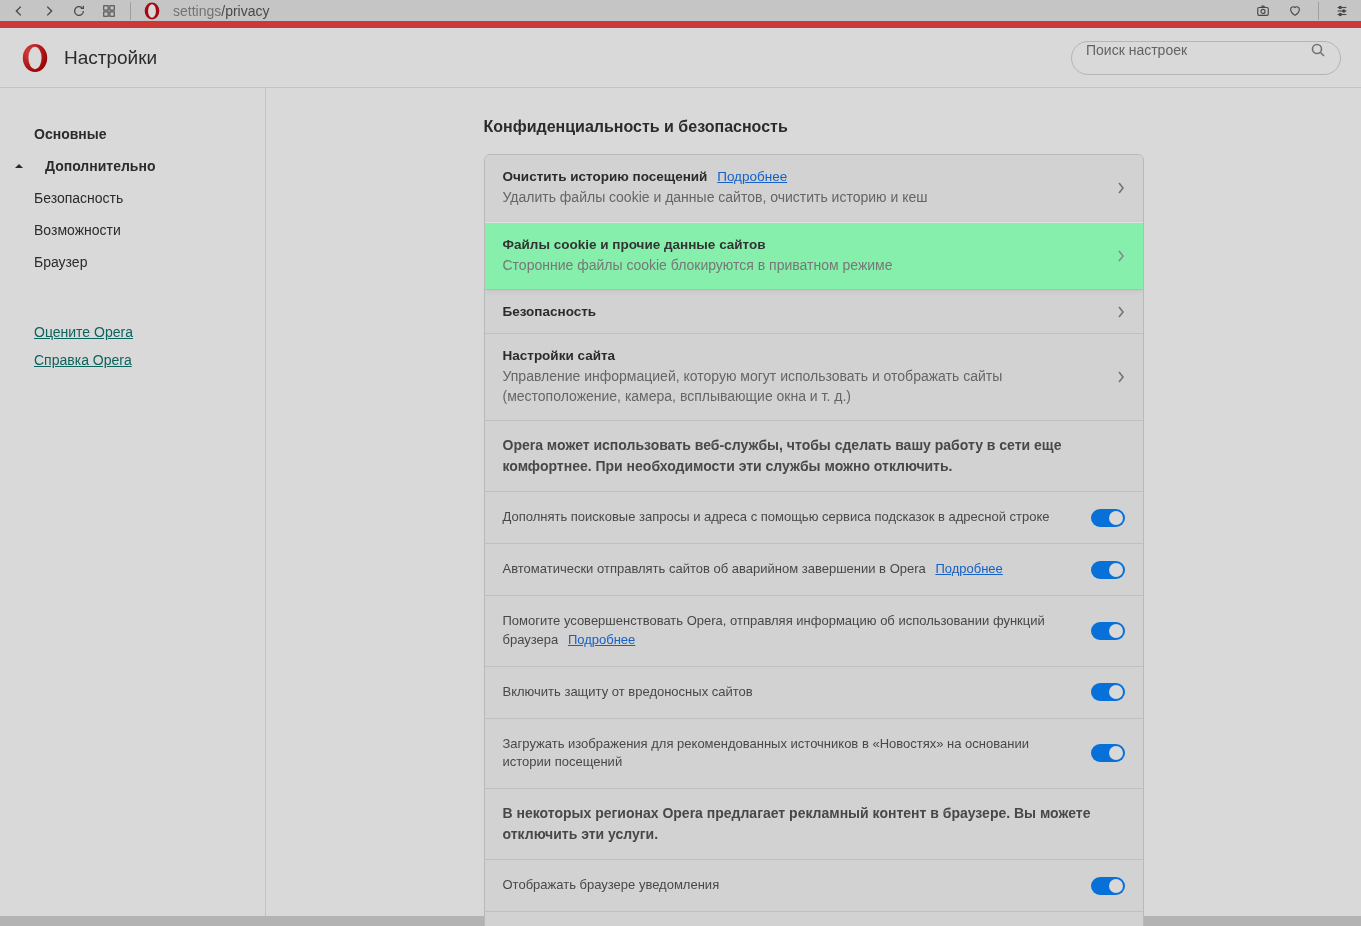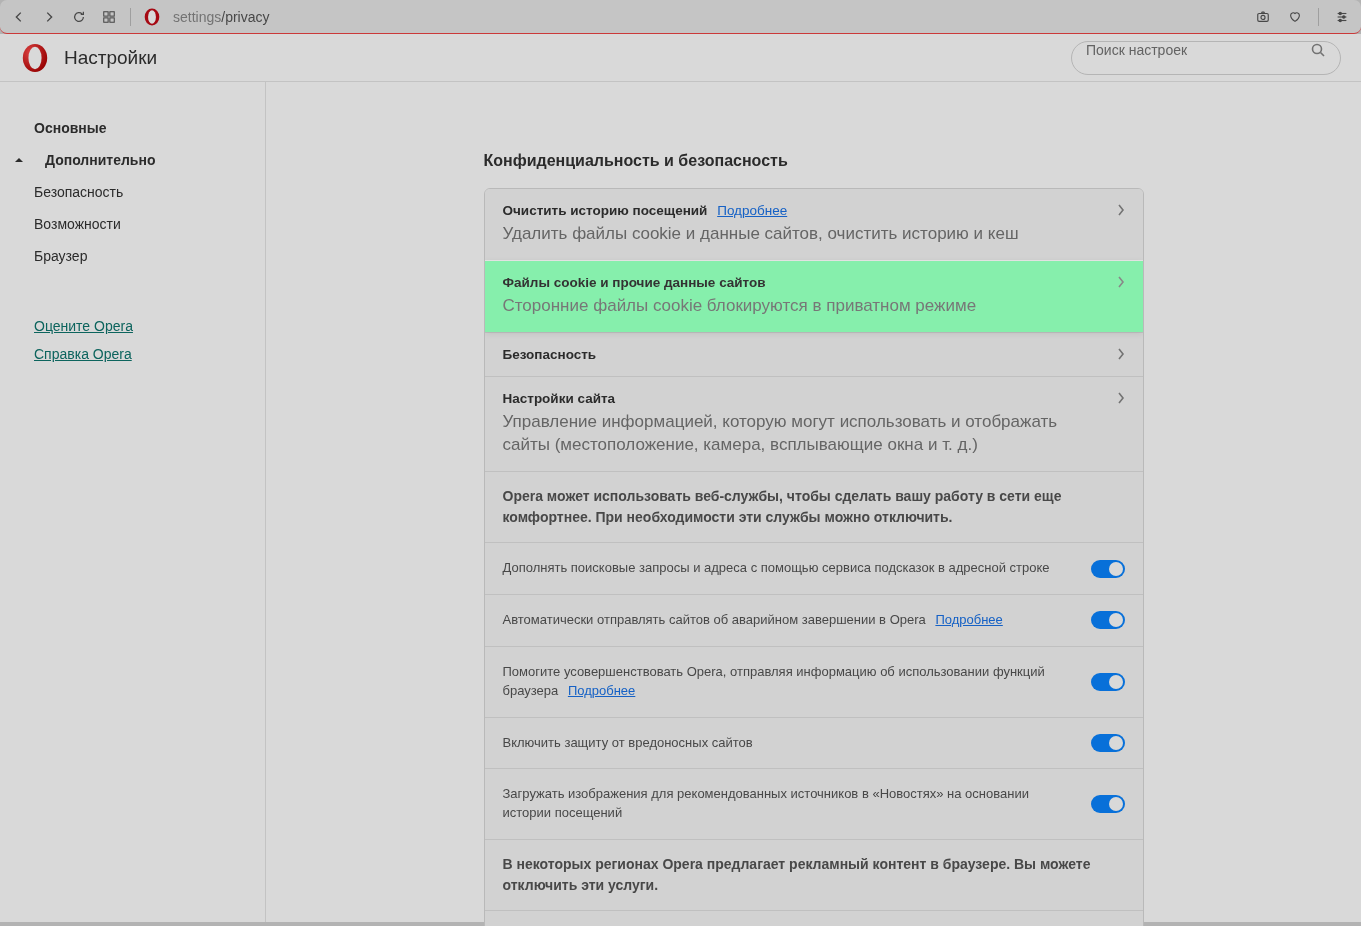--- a/index.html
+++ b/index.html
@@ -1,62 +1,62 @@
 <!DOCTYPE html>
 <html><head>
 <meta charset="utf-8">
 <style>
   * { box-sizing: border-box; margin: 0; padding: 0; }
   html, body { width: 1361px; height: 926px; font-family: Arial, "Segoe UI", sans-serif; background: #d3d3d3; color: #333; overflow: hidden; }
   .overlay { position: absolute; inset: 0; background: rgba(0,0,0,0.15); pointer-events: none; z-index: 50; }
 
   
-  .chrome-bar { height: 34px; display: flex; align-items: center; padding: 0 10px; background: #e8e8e8; gap: 12px; font-size: 14px; color: #555; border-bottom: 1px solid #ef4444; border-radius: 7px; }
+  .chrome-bar { height: 28px; display: flex; align-items: center; padding: 0 10px; background: #e8e8e8; gap: 12px; font-size: 14px; color: #555; border-bottom: 7px solid #ef4444; }
   .chrome-bar .nav-btn { width: 18px; height: 18px; display: flex; align-items: center; justify-content: center; color: #555; cursor: pointer; }
   .chrome-bar .nav-btn svg { width: 14px; height: 14px; }
   .chrome-bar .divider { width: 1px; height: 18px; background: #bbb; }
   .chrome-bar .opera-mini { width:18px; height:18px; display:flex; align-items:center; justify-content:center; }
   .chrome-bar .url { color: #888; font-size: 14px; }
   .chrome-bar .url .path { color: #555; }
   .chrome-bar .right { margin-left: auto; display: flex; align-items: center; gap: 14px; }
 
   
   .app { background: #fff; height: calc(926px - 38px); width: 100%; display: flex; flex-direction: column; }
-  .header { height: 48px; display: flex; align-items: center; padding: 0 20px; border-bottom: 1px solid #e6e6e6; }
+  .header { height: 60px; display: flex; align-items: center; padding: 0 20px; border-bottom: 1px solid #e6e6e6; }
   .header .logo { width: 30px; height: 30px; margin-right: 14px; display:flex;align-items:center;justify-content:center; }
   .header h1 { font-size: 19px; font-weight: 400; color: #333; }
   .header .search-wrap { margin-left: auto; width: 270px; height: 34px; border: 1px solid #d5d5d5; border-radius: 17px; background: #fff; display: flex; align-items: flex-start; padding: 0 14px; }
   .header .search-wrap input { border: none; outline: none; flex: 1; font-size: 14px; color: #555; background: transparent; }
   .header .search-wrap .search-icon { width: 16px; height: 16px; color: #888; }
 
   .body { display: flex; flex: 1; min-height: 0; }
 
   
   .sidebar { width: 266px; border-right: 1px solid #e6e6e6; padding: 30px 20px 0 30px; font-size: 14px; }
   .sidebar .nav-item { display: block; padding: 8px 0 8px 4px; color: #333; cursor: pointer; }
   .sidebar .nav-item.bold { font-weight: 700; }
   .sidebar .nav-item.indent { padding-left: 4px; }
   .sidebar .adv-row { display: flex; align-items: center; gap: 21px; font-weight: 700; padding: 8px 0; margin-left: -16px; cursor: pointer; }
   .sidebar .adv-row svg { width: 10px; height: 10px; }
   .sidebar .spacer { height: 40px; }
   .sidebar .link { color: #0f766e; text-decoration: underline; padding: 6px 0 6px 4px; display: inline-block; cursor: pointer; }
 
   
   .main { flex: 1; padding: 30px 0 40px 0; display: flex; justify-content: center; }
-  .content { width: 660px; margin-top: 40px; }
+  .content { width: 660px; }
   .section-title { font-size: 16px; font-weight: 700; color: #333; margin-bottom: 18px; }
 
   .card-group { border: 1px solid #dadada; border-radius: 6px; overflow: hidden; }
 
-  .row { padding: 14px 18px; display: flex; gap: 16px; border-top: 1px solid #e2e2e2; background: #f7f7f7; }
+  .row { padding: 14px 18px; display: flex; align-items: center; gap: 16px; border-top: 1px solid #e2e2e2; background: #f7f7f7; }
   .row:first-child { border-top: none; }
   .row.highlight { background: #86efac; box-shadow: 0 2px 6px rgba(0,0,0,0.08); position: relative; z-index: 60; }
   .row .row-text { flex: 1; }
   .row .title { font-size: 13.5px; font-weight: 700; color: #333; }
-  .row .sub { font-size: 17px; color: #777; margin-top: 4px; line-height: 1.4; }
+  .row .sub { font-size: 14px; color: #777; margin-top: 4px; line-height: 1.4; }
   .row .inline-link { color: #1a73e8; text-decoration: underline; margin-left: 6px; font-weight: 400; cursor: pointer; }
   .row .caret { width: 8px; height: 14px; color: #888; flex-shrink: 0; }
   .row.info .title { font-weight: 700; color: #555; font-size: 14px; line-height: 1.5; }
   .row.clickable { cursor: pointer; }
 
   .toggle-row { padding: 16px 18px; display: flex; align-items: center; gap: 20px; border-top: 1px solid #e2e2e2; background: #f7f7f7; }
   .toggle-row .label { flex: 1; font-size: 13px; color: #555; line-height: 1.45; }
   .toggle-row .label .inline-link { color: #1a73e8; text-decoration: underline; margin-left: 6px; cursor: pointer; }
 
   .switch { width: 34px; height: 18px; border-radius: 10px; background: #0a84ff; position: relative; flex-shrink: 0; cursor: pointer; }

